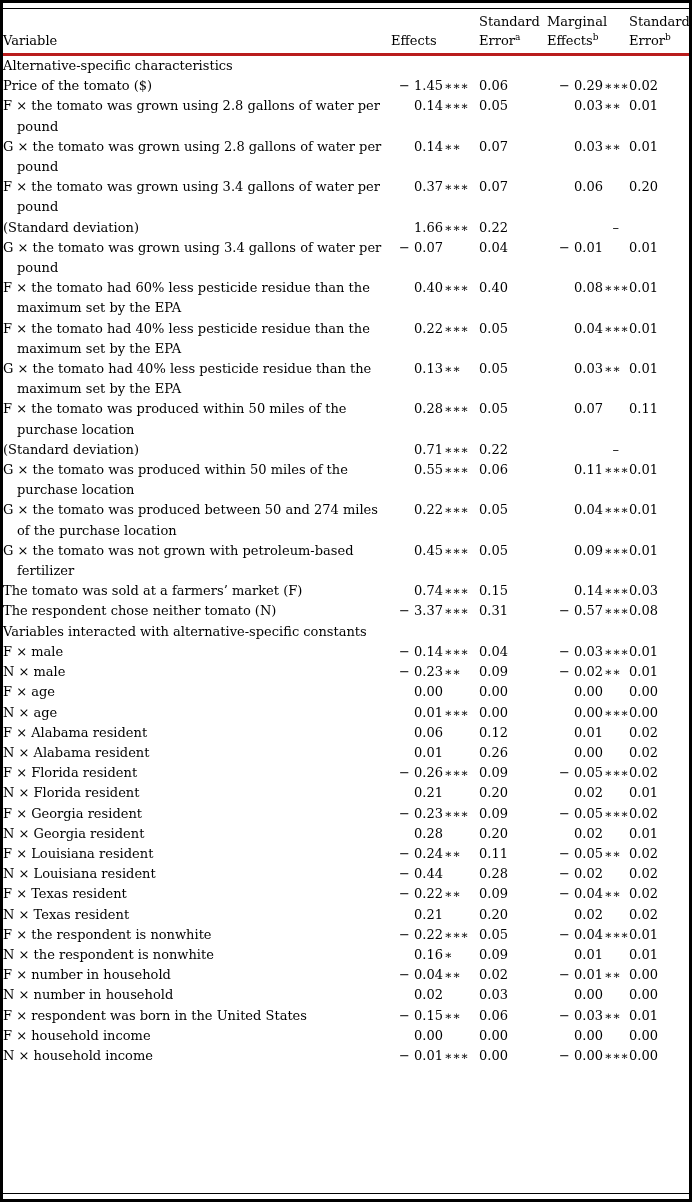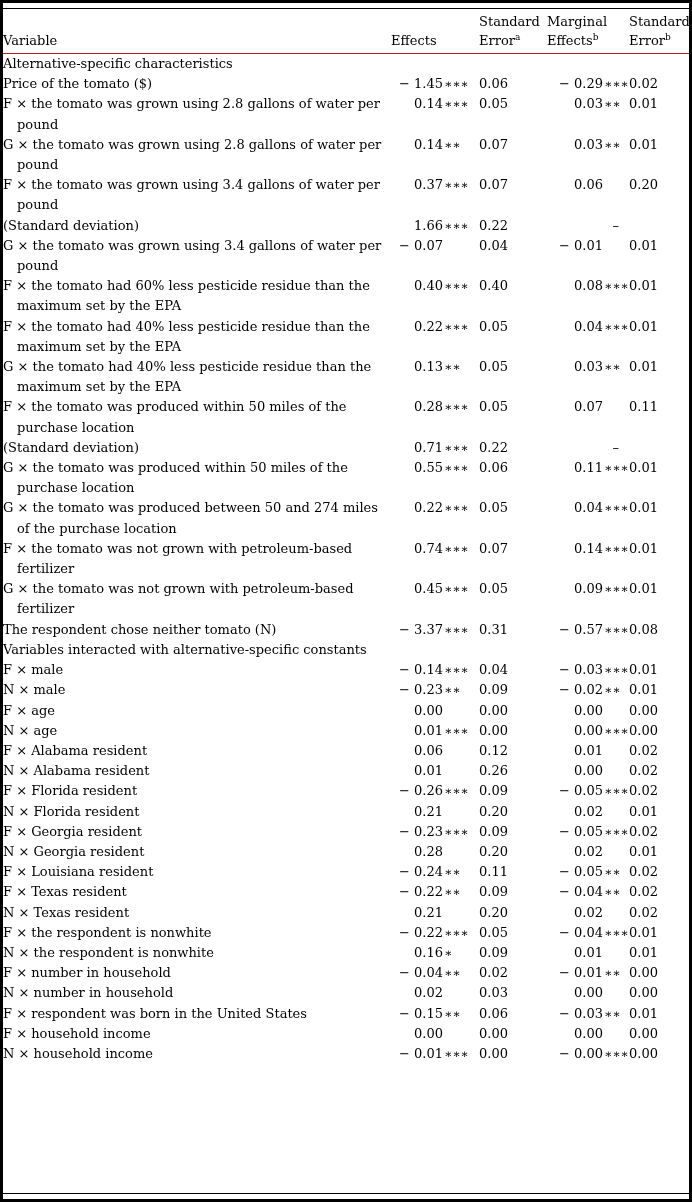--- a/index.html
+++ b/index.html
@@ -46,21 +46,21 @@
   col.c-se2   { width: 62px; }
 
   th, td {
     padding: 0;
     font-weight: normal;
     vertical-align: top;
     text-align: left;
   }
   thead th {
     vertical-align: bottom;
-    border-bottom: 1px solid #b91c1c;
+    border-bottom: 3px solid #b91c1c;
     padding-bottom: 3px;
     line-height: 19px;
   }
   thead th.h-se1, tbody td.se1 { padding-left: 2px; }
   thead th.h-me  { padding-left: 2px; margin-top: 24px; }
   thead th.h-se2, tbody td.se2 { padding-left: 2px; }
 
   tbody td { line-height: 20.2px; }
 
   td.var {
@@ -254,40 +254,40 @@
   <tr>
     <td class="var">G × the tomato was produced between 50 and 274 miles of the purchase location</td>
     <td class="num">0.22</td>
     <td class="stars">∗∗∗</td>
     <td class="se1">0.05</td>
     <td class="num">0.04</td>
     <td class="stars">∗∗∗</td>
     <td class="se2">0.01</td>
   </tr>
 
-  <tr>
-    <td class="var">F × the tomato was not grown with petroleum-based fertilizer</td>
-    <td class="num">0.74</td>
-    <td class="stars">∗∗∗</td>
-    <td class="se1">0.07</td>
-    <td class="num">0.14</td>
-    <td class="stars">∗∗∗</td>
-    <td class="se2">0.01</td>
-  </tr>
 
   <tr>
     <td class="var">G × the tomato was not grown with petroleum-based fertilizer</td>
     <td class="num">0.45</td>
     <td class="stars">∗∗∗</td>
     <td class="se1">0.05</td>
     <td class="num">0.09</td>
     <td class="stars">∗∗∗</td>
     <td class="se2">0.01</td>
   </tr>
 
+  <tr>
+    <td class="var">The tomato was sold at a farmers’ market (F)</td>
+    <td class="num">0.74</td>
+    <td class="stars">∗∗∗</td>
+    <td class="se1">0.15</td>
+    <td class="num">0.14</td>
+    <td class="stars">∗∗∗</td>
+    <td class="se2">0.03</td>
+  </tr>
 
   <tr>
     <td class="var">The respondent chose neither tomato (N)</td>
     <td class="num">− 3.37</td>
     <td class="stars">∗∗∗</td>
     <td class="se1">0.31</td>
     <td class="num">− 0.57</td>
     <td class="stars">∗∗∗</td>
     <td class="se2">0.08</td>
   </tr>
@@ -399,20 +399,29 @@
   <tr>
     <td class="var">F × Louisiana resident</td>
     <td class="num">− 0.24</td>
     <td class="stars">∗∗</td>
     <td class="se1">0.11</td>
     <td class="num">− 0.05</td>
     <td class="stars">∗∗</td>
     <td class="se2">0.02</td>
   </tr>
 
+  <tr>
+    <td class="var">N × Louisiana resident</td>
+    <td class="num">− 0.44</td>
+    <td class="stars"></td>
+    <td class="se1">0.28</td>
+    <td class="num">− 0.02</td>
+    <td class="stars"></td>
+    <td class="se2">0.02</td>
+  </tr>
 
   <tr>
     <td class="var">F × Texas resident</td>
     <td class="num">− 0.22</td>
     <td class="stars">∗∗</td>
     <td class="se1">0.09</td>
     <td class="num">− 0.04</td>
     <td class="stars">∗∗</td>
     <td class="se2">0.02</td>
   </tr>

